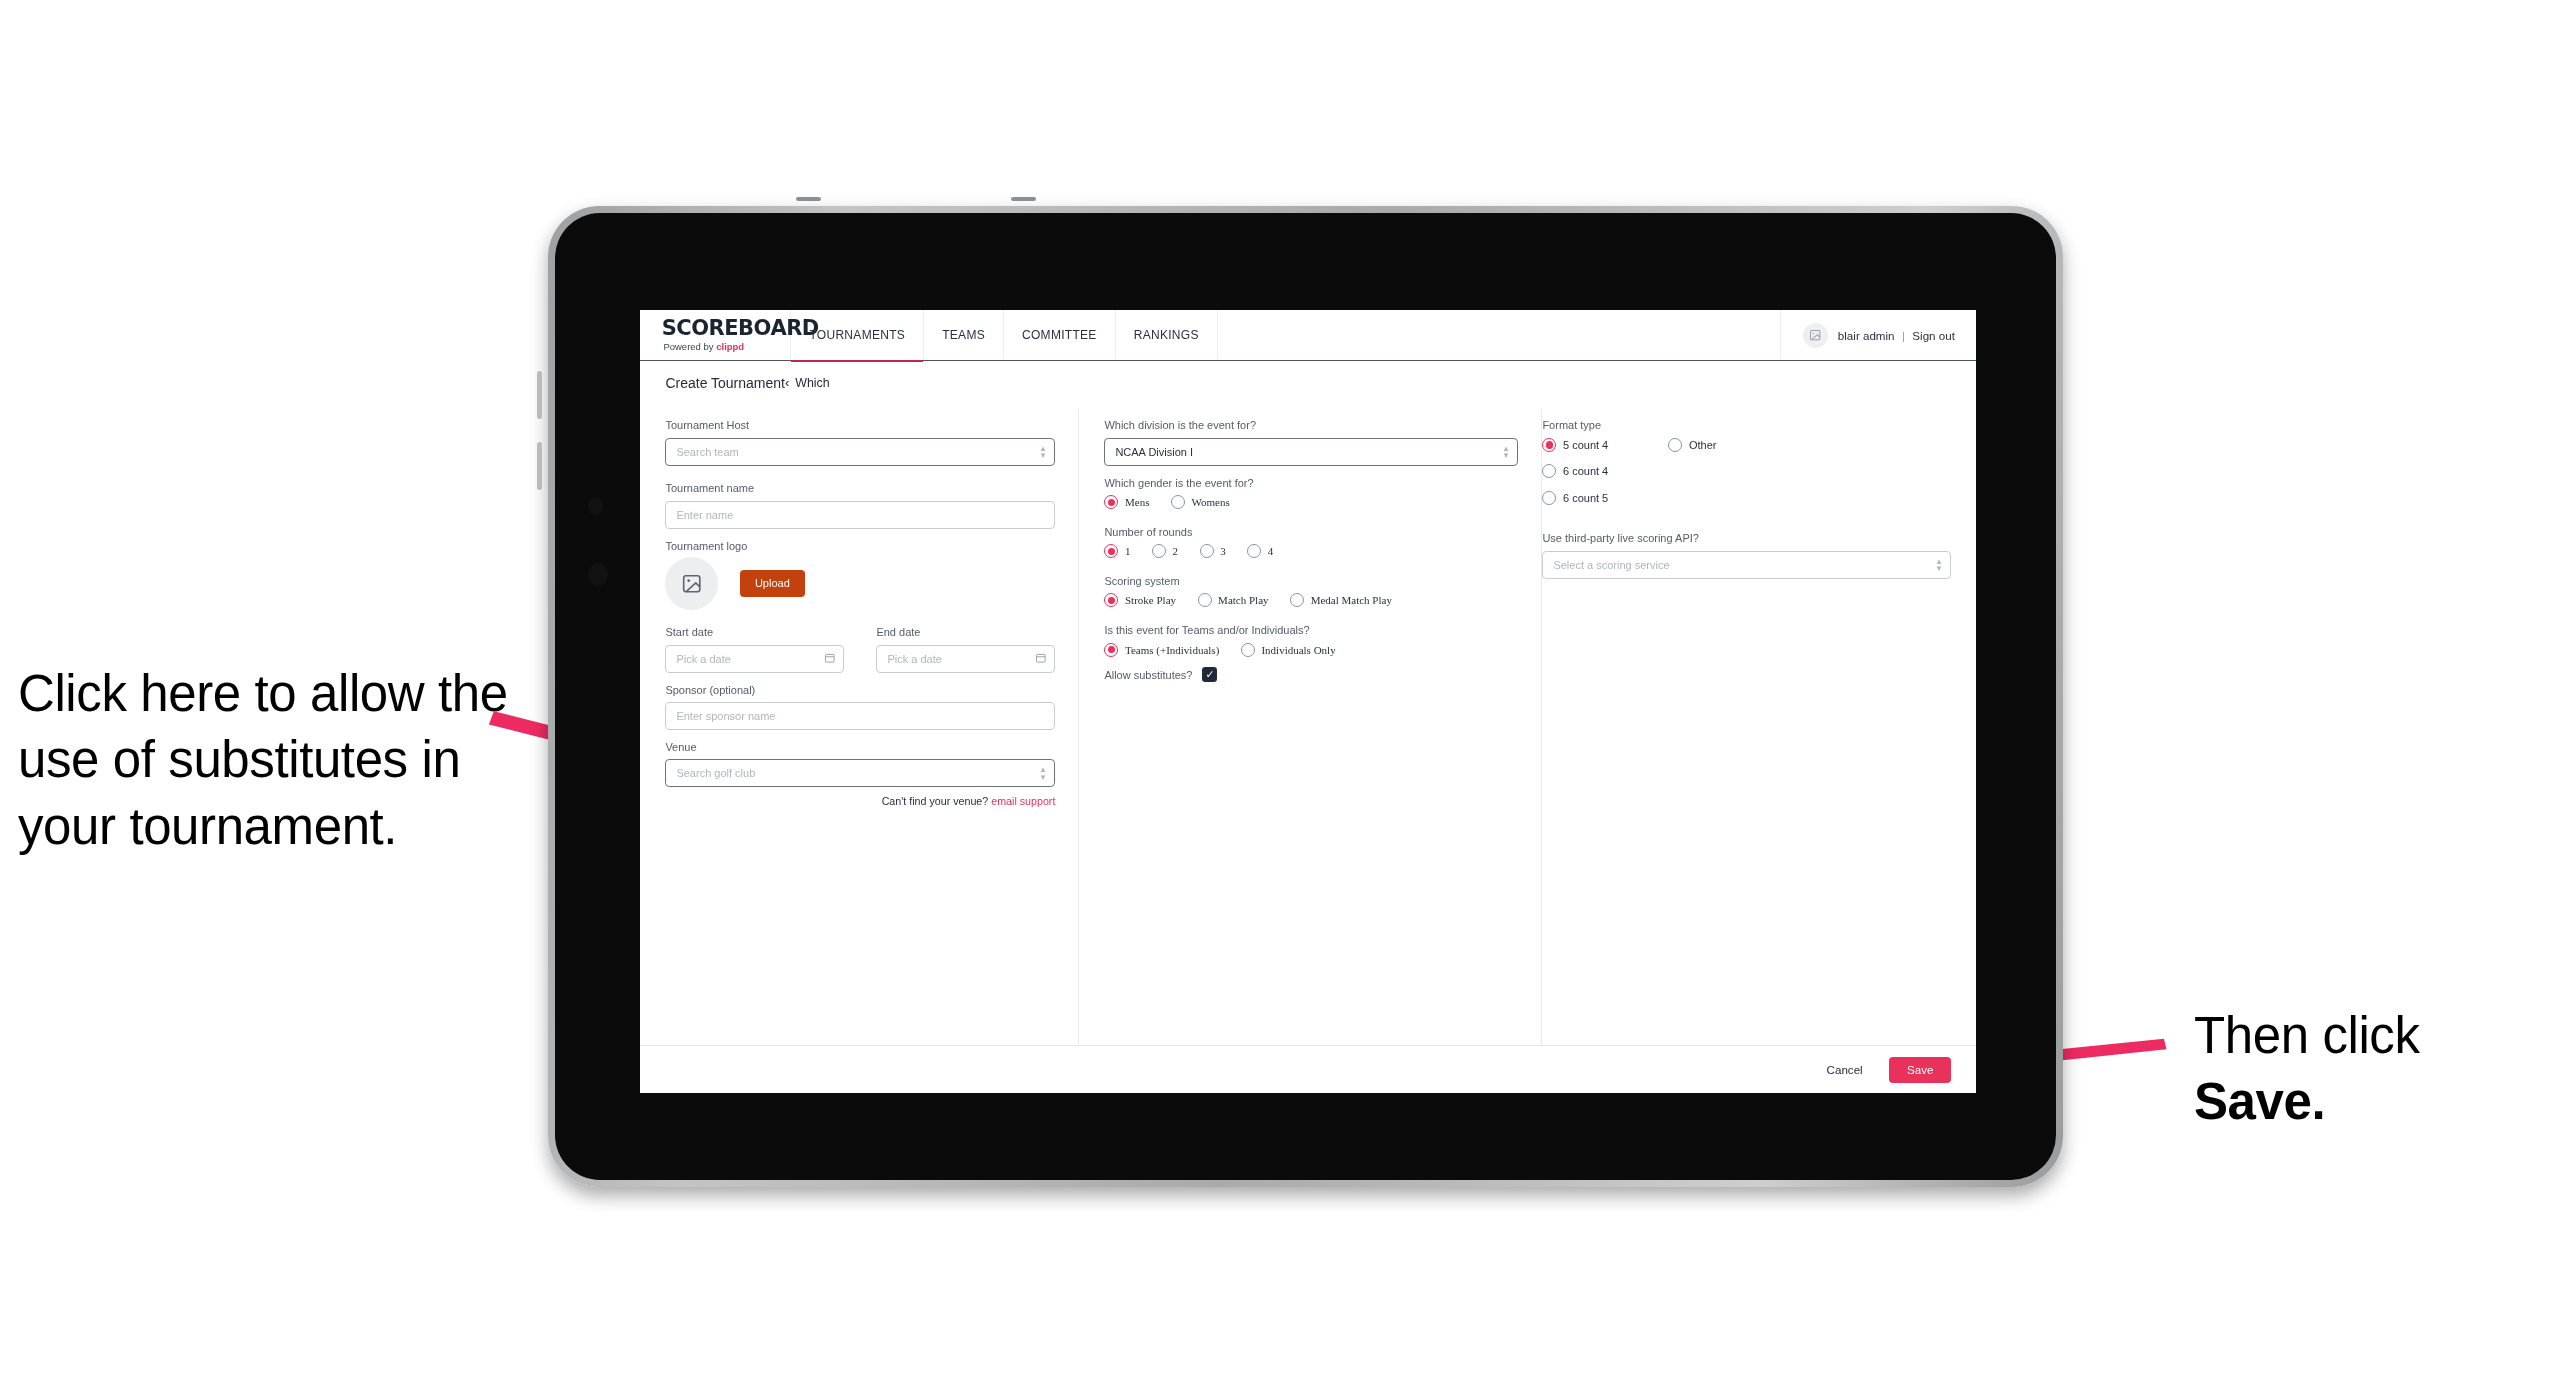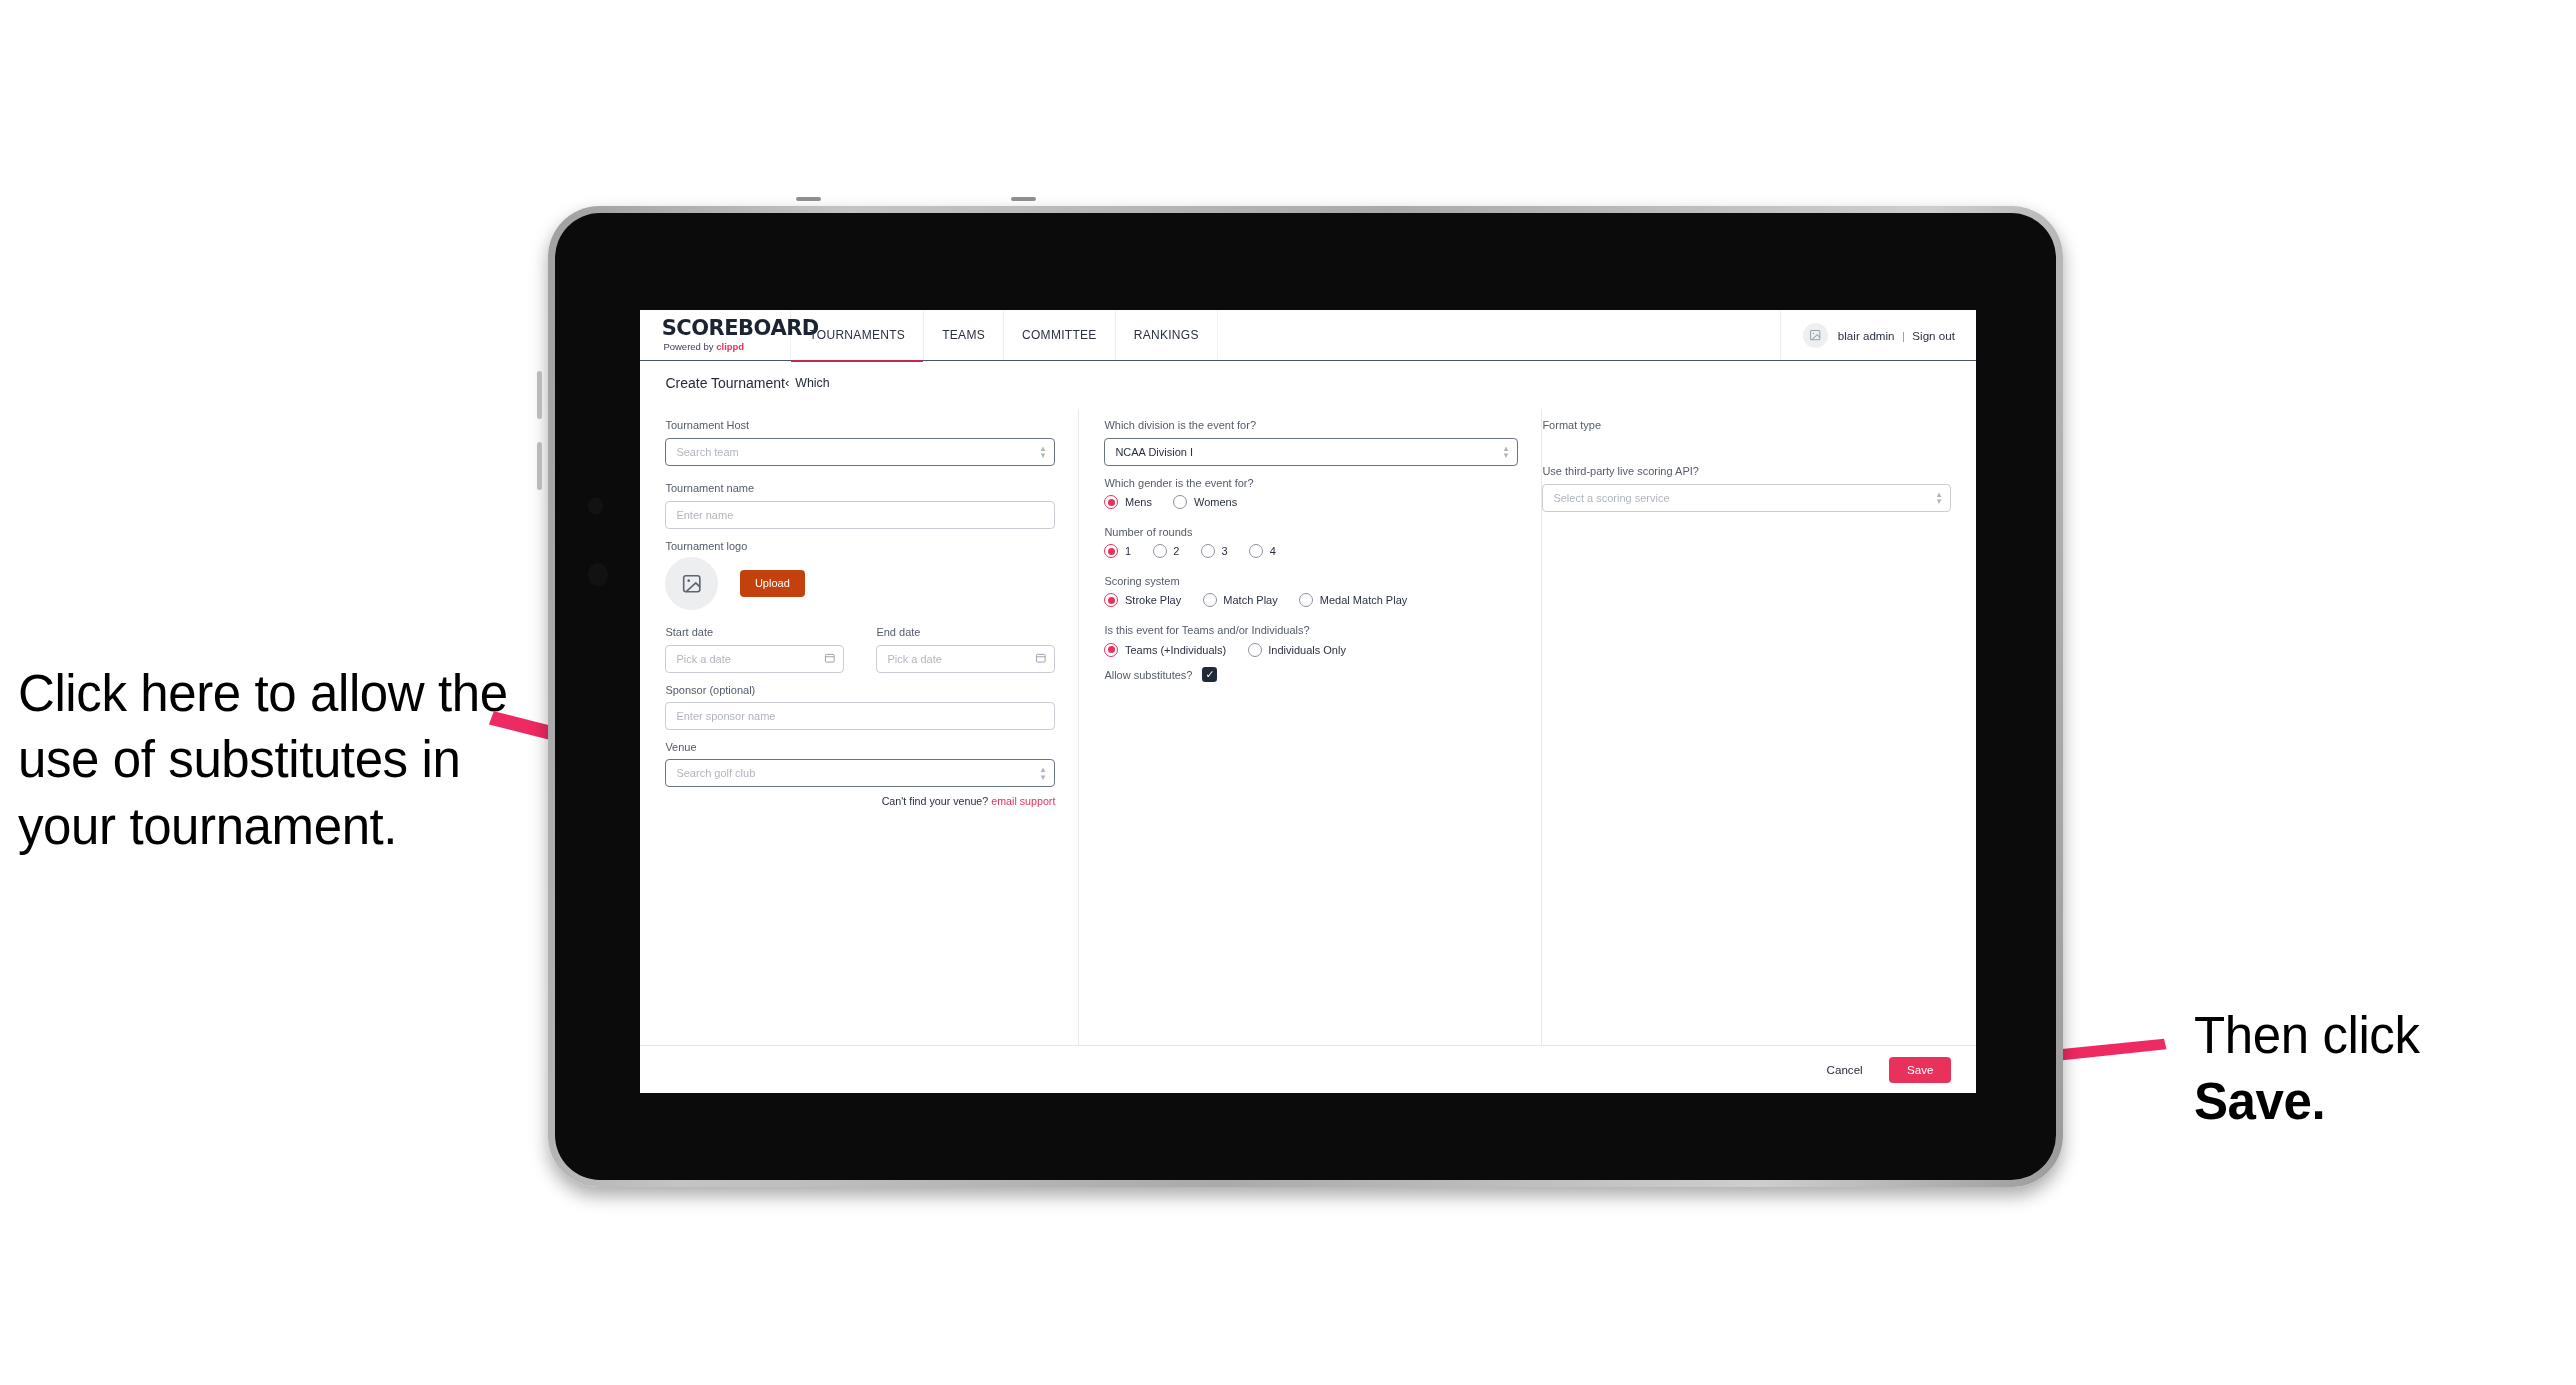--- a/index.html
+++ b/index.html
@@ -149,21 +149,21 @@
     padding: 7.4px 15px; border-radius:4.1px; cursor:pointer;
   }
 
   #date-row { display:flex; gap:32px; }
   #date-row > div { flex:1; }
 
   #venue-help { text-align:right; font-size:10.7px; color:#2a3040; margin-top:7.4px; }
   #venue-help a { color:#e8315b; cursor:pointer; }
 
   
-  .radio-row { display:flex; gap:0; flex-wrap:wrap; }
+  .radio-row { display:flex; gap:0; flex-wrap:wrap;font-family:Liberation Serif, serif; }
   .radio-item { display:flex; align-items:center; gap:6.6px; margin-right:21.5px; cursor:pointer; font-size:11px; color:#2a3040; }
   .radio {
     width:14px; height:14px; border-radius:50%;
     border:1.3px solid #8d939d; background:#fff;
     display:flex; align-items:center; justify-content:center; flex:0 0 auto;
   }
   .radio.sel { border-color:#e8315b; }
   .radio.sel::after { content:""; width:7.4px; height:7.4px; border-radius:50%; background:#e8315b; }
 
   .radio-grid { display:flex; }
@@ -444,20 +444,42 @@
             <span class="fld-label" style="margin:0;">Allow substitutes?</span>
             <span class="checkbox">
               <span>✓</span>
             </span>
           </div>
         </div>
 
         <div class="col" id="col3">
 
           <div class="fld-label">Format type</div>
+          <div class="radio-grid">
+            <div class="rg-col">
+              <div class="radio-item">
+                <span class="radio sel"></span>
+                <span>5 count 4</span>
+              </div>
+              <div class="radio-item">
+                <span class="radio"></span>
+                <span>6 count 4</span>
+              </div>
+              <div class="radio-item">
+                <span class="radio"></span>
+                <span>6 count 5</span>
+              </div>
+            </div>
+            <div class="rg-col">
+              <div class="radio-item">
+                <span class="radio"></span>
+                <span>Other</span>
+              </div>
+            </div>
+          </div>
 
           <div class="gap"></div>
           <div class="gap-s"></div>
 
           <div class="fld-label">Use third-party live scoring API?</div>
           <div class="input">
             <span class="ph">Select a scoring service</span>
             <span class="spin">
                 <span>▴</span>
                 <span>▾</span>

